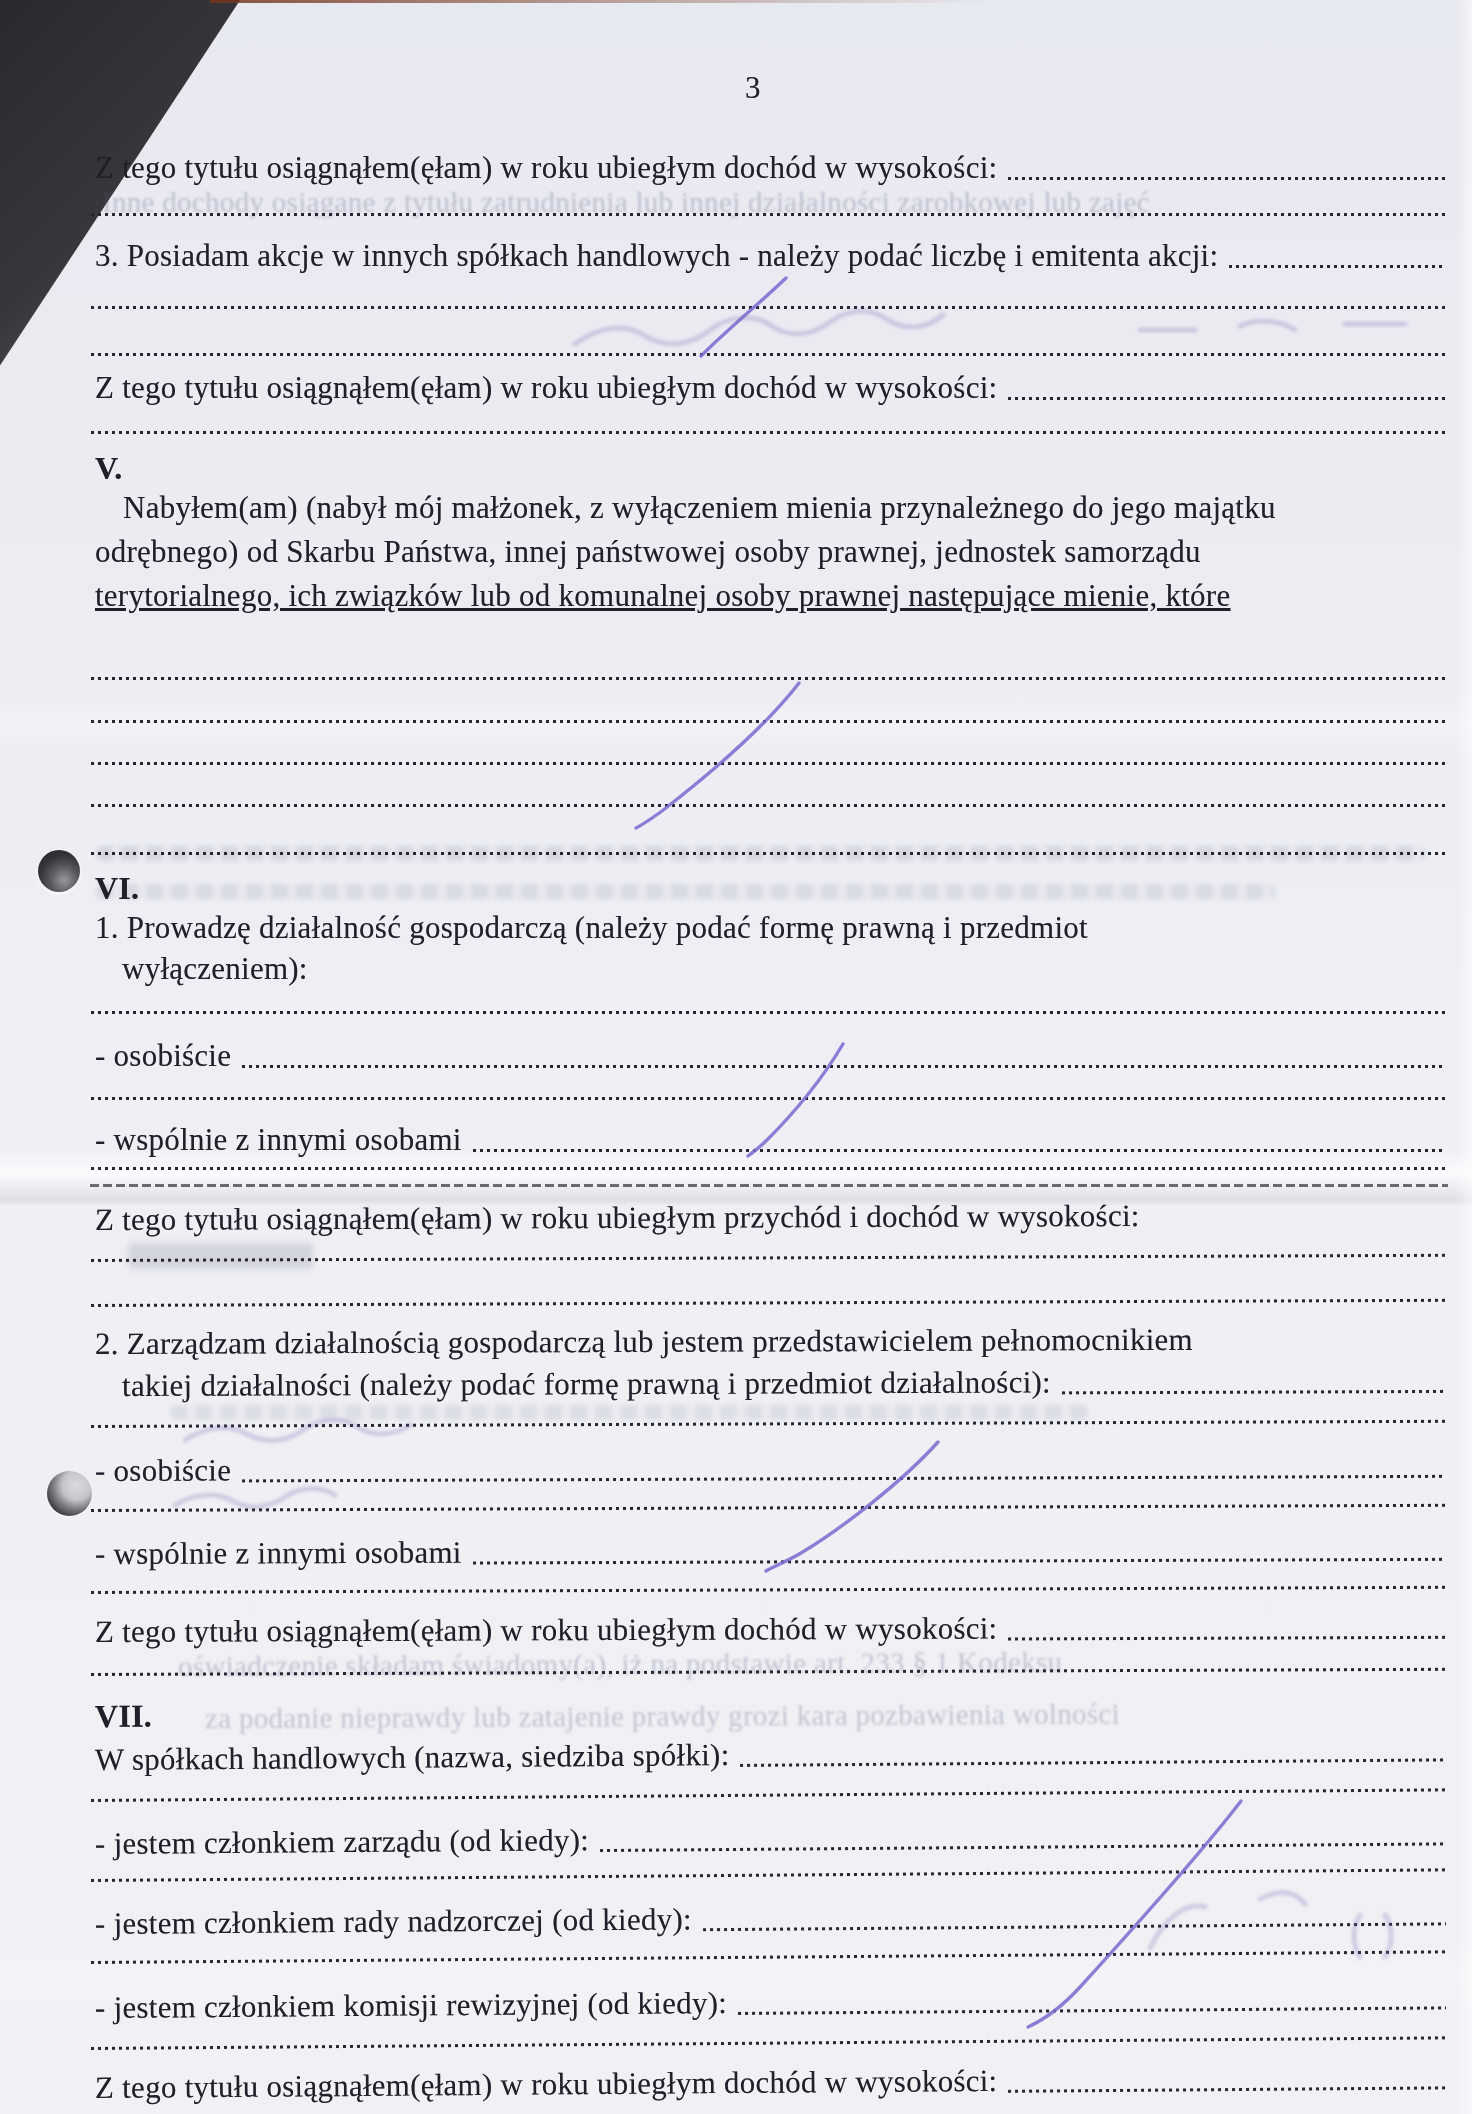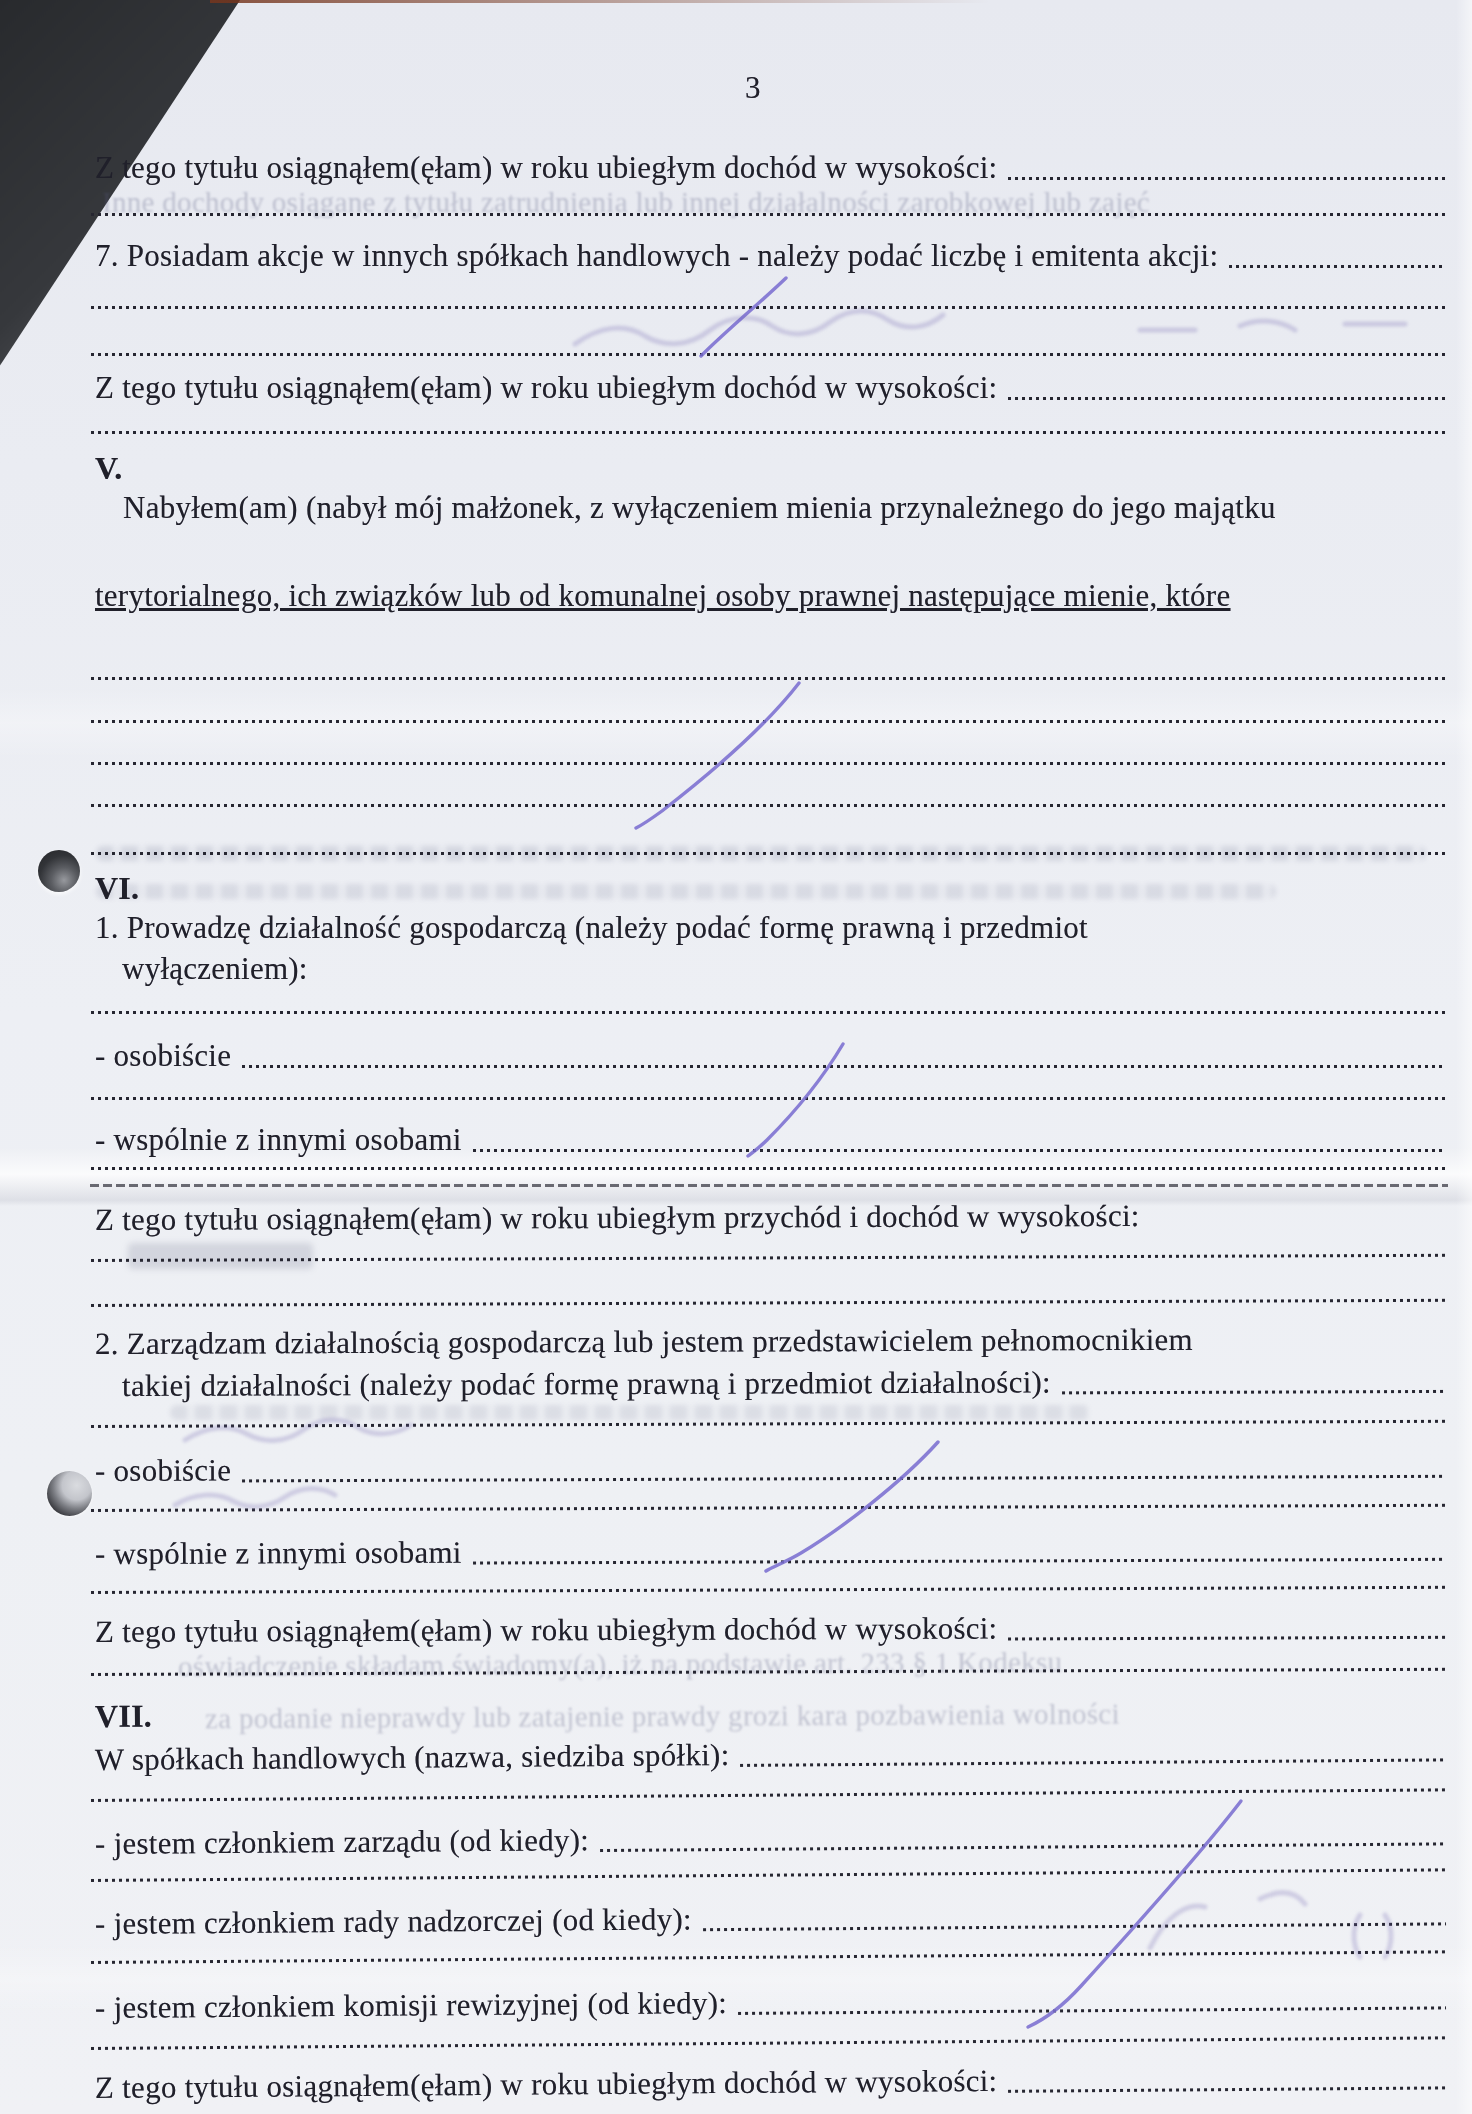--- a/index.html
+++ b/index.html
@@ -83,36 +83,39 @@
   <div class="row" style="left:745px;top:70px;width:60px;">
     <span class="t">3</span>
   </div>
 
   <div class="row" style="left:95px;top:150px;width:1353px;">
     <span class="t">Z tego tytułu osiągnąłem(ęłam) w roku ubiegłym dochód w wysokości:</span>
       <span class="leader"></span>
   </div>
   <div class="dotline" style="top:212px;"></div>
   <div class="row" style="left:95px;top:238px;width:1353px;">
-    <span class="t">7. Posiadam akcje w innych spółkach handlowych - należy podać liczbę i emitenta akcji:</span>
+    <span class="t">3. Posiadam akcje w innych spółkach handlowych - należy podać liczbę i emitenta akcji:</span>
       <span class="leader"></span>
   </div>
   <div class="dotline" style="top:305px;"></div>
   <div class="dotline" style="top:352px;"></div>
   <div class="row" style="left:95px;top:370px;width:1353px;">
     <span class="t">Z tego tytułu osiągnąłem(ęłam) w roku ubiegłym dochód w wysokości:</span>
       <span class="leader"></span>
   </div>
   <div class="dotline" style="top:430px;"></div>
 
   <div class="row b" style="left:95px;top:450px;width:200px;">
     <span class="t">V.</span>
   </div>
   <div class="row" style="left:95px;top:490px;width:1360px;margin-left:28px;">
     <span class="t">Nabyłem(am) (nabył mój małżonek, z wyłączeniem mienia przynależnego do jego majątku</span>
+  </div>
+  <div class="row" style="left:95px;top:534px;width:1360px;">
+    <span class="t">odrębnego) od Skarbu Państwa, innej państwowej osoby prawnej, jednostek samorządu</span>
   </div>
   <div class="row" style="left:95px;top:578px;width:1360px;text-decoration:underline;">
     <span class="t">terytorialnego, ich związków lub od komunalnej osoby prawnej następujące mienie, które</span>
   </div>
   <div class="dotline" style="top:676px;"></div>
   <div class="dotline" style="top:719px;"></div>
   <div class="dotline" style="top:761px;"></div>
   <div class="dotline" style="top:803px;"></div>
   <div class="dotline" style="top:851px;"></div>
 

